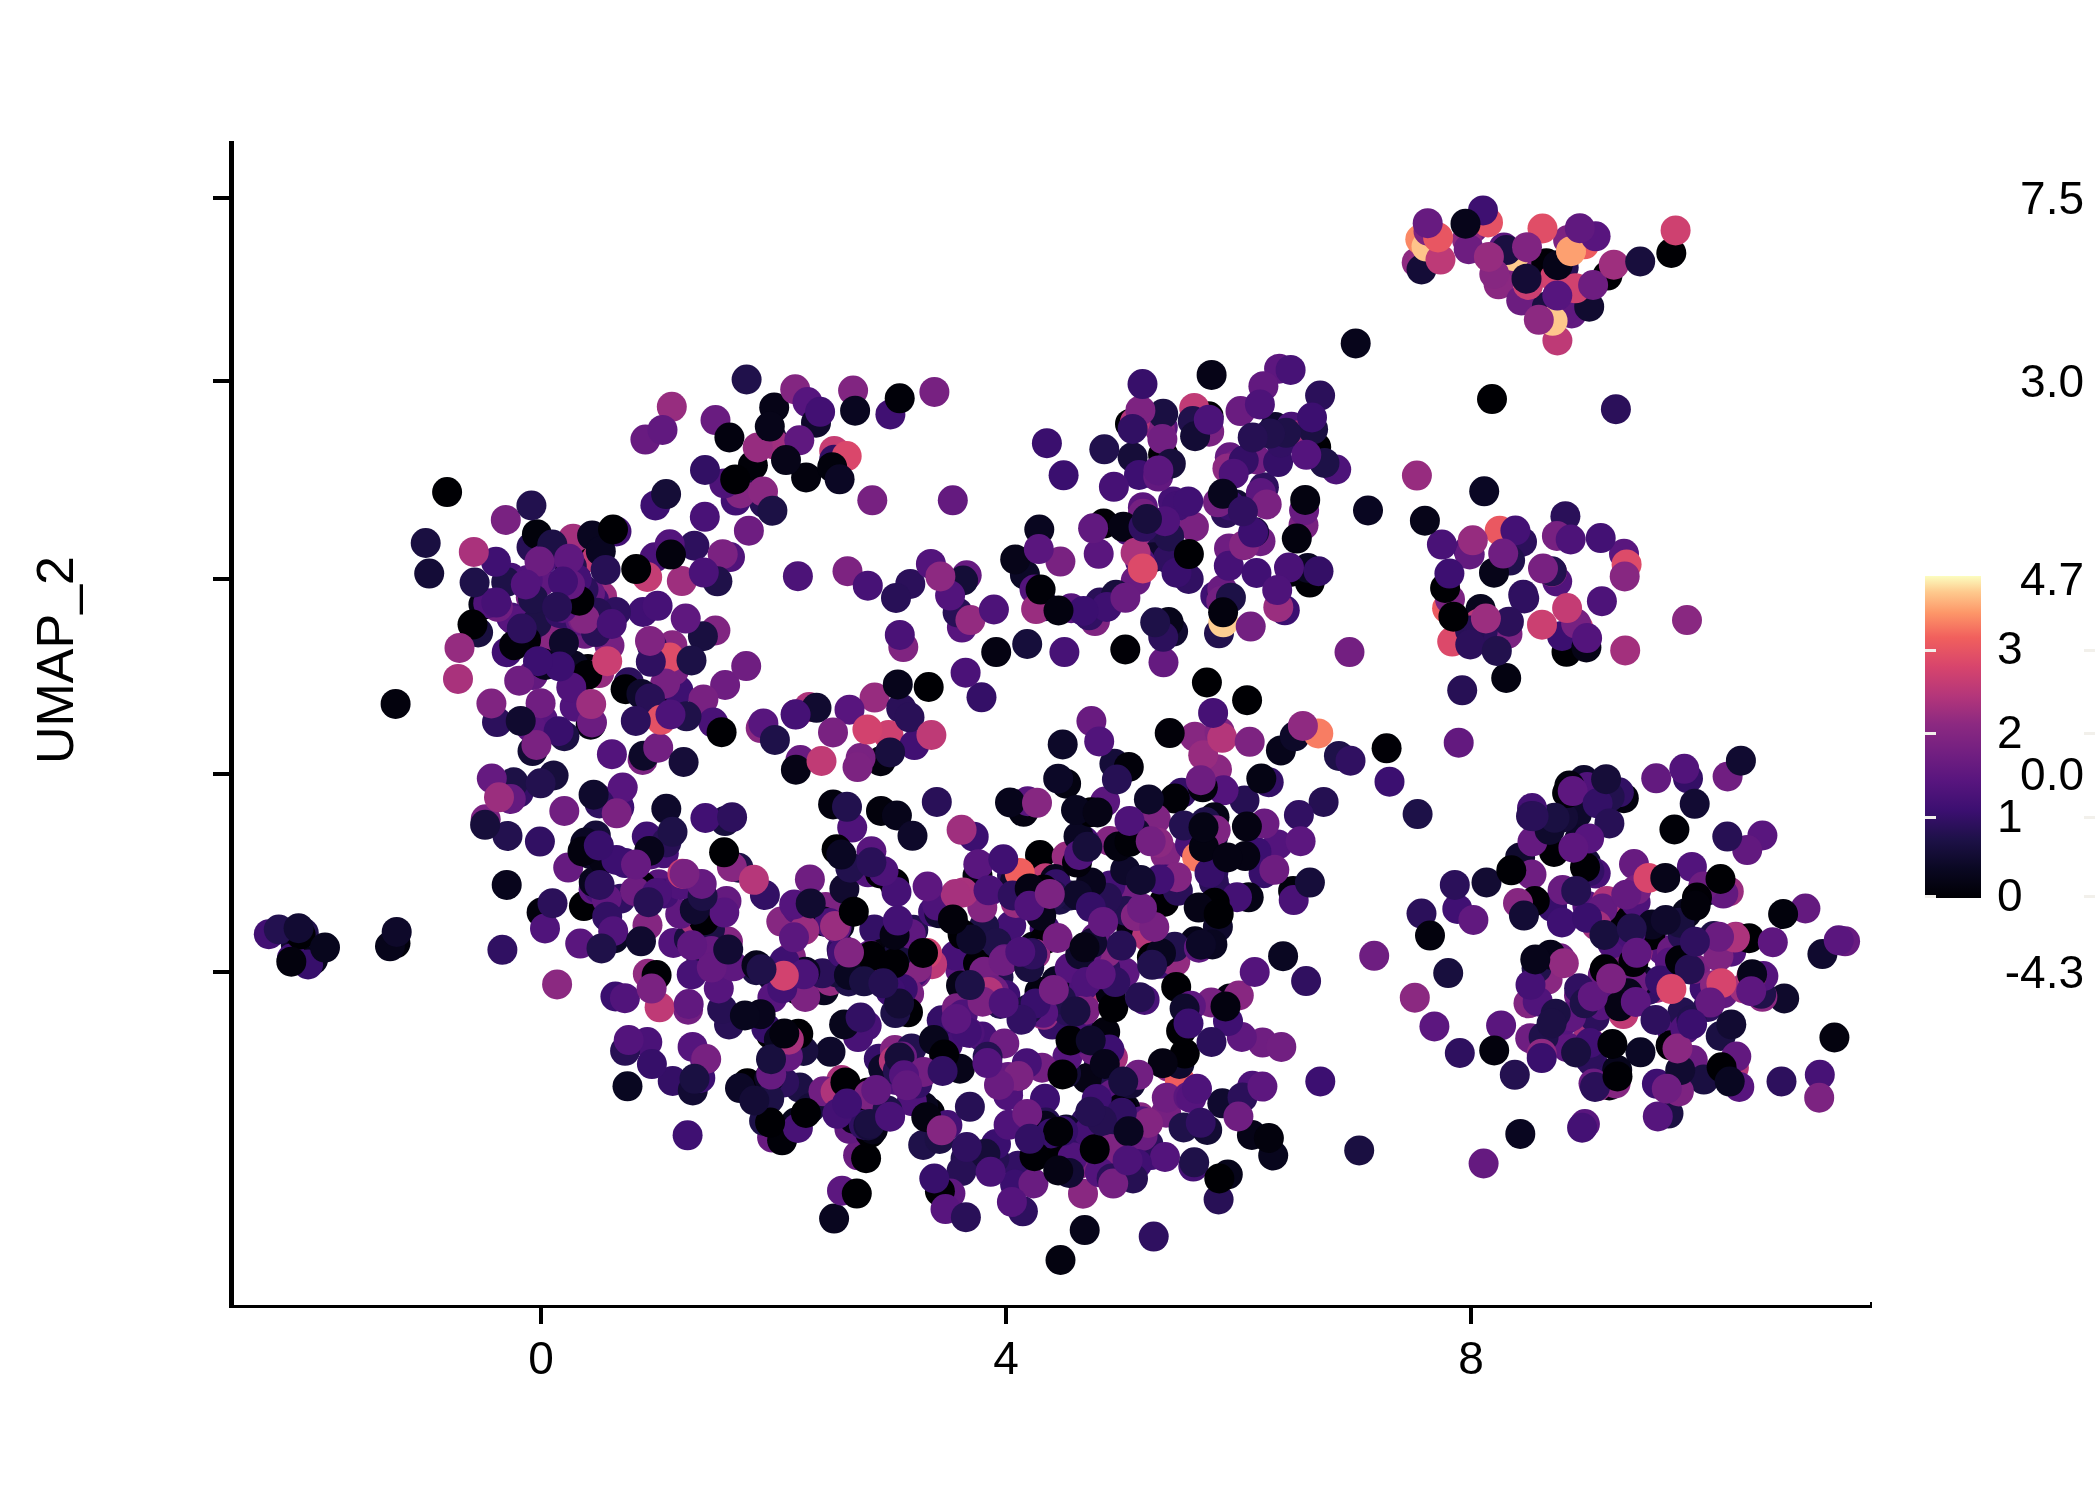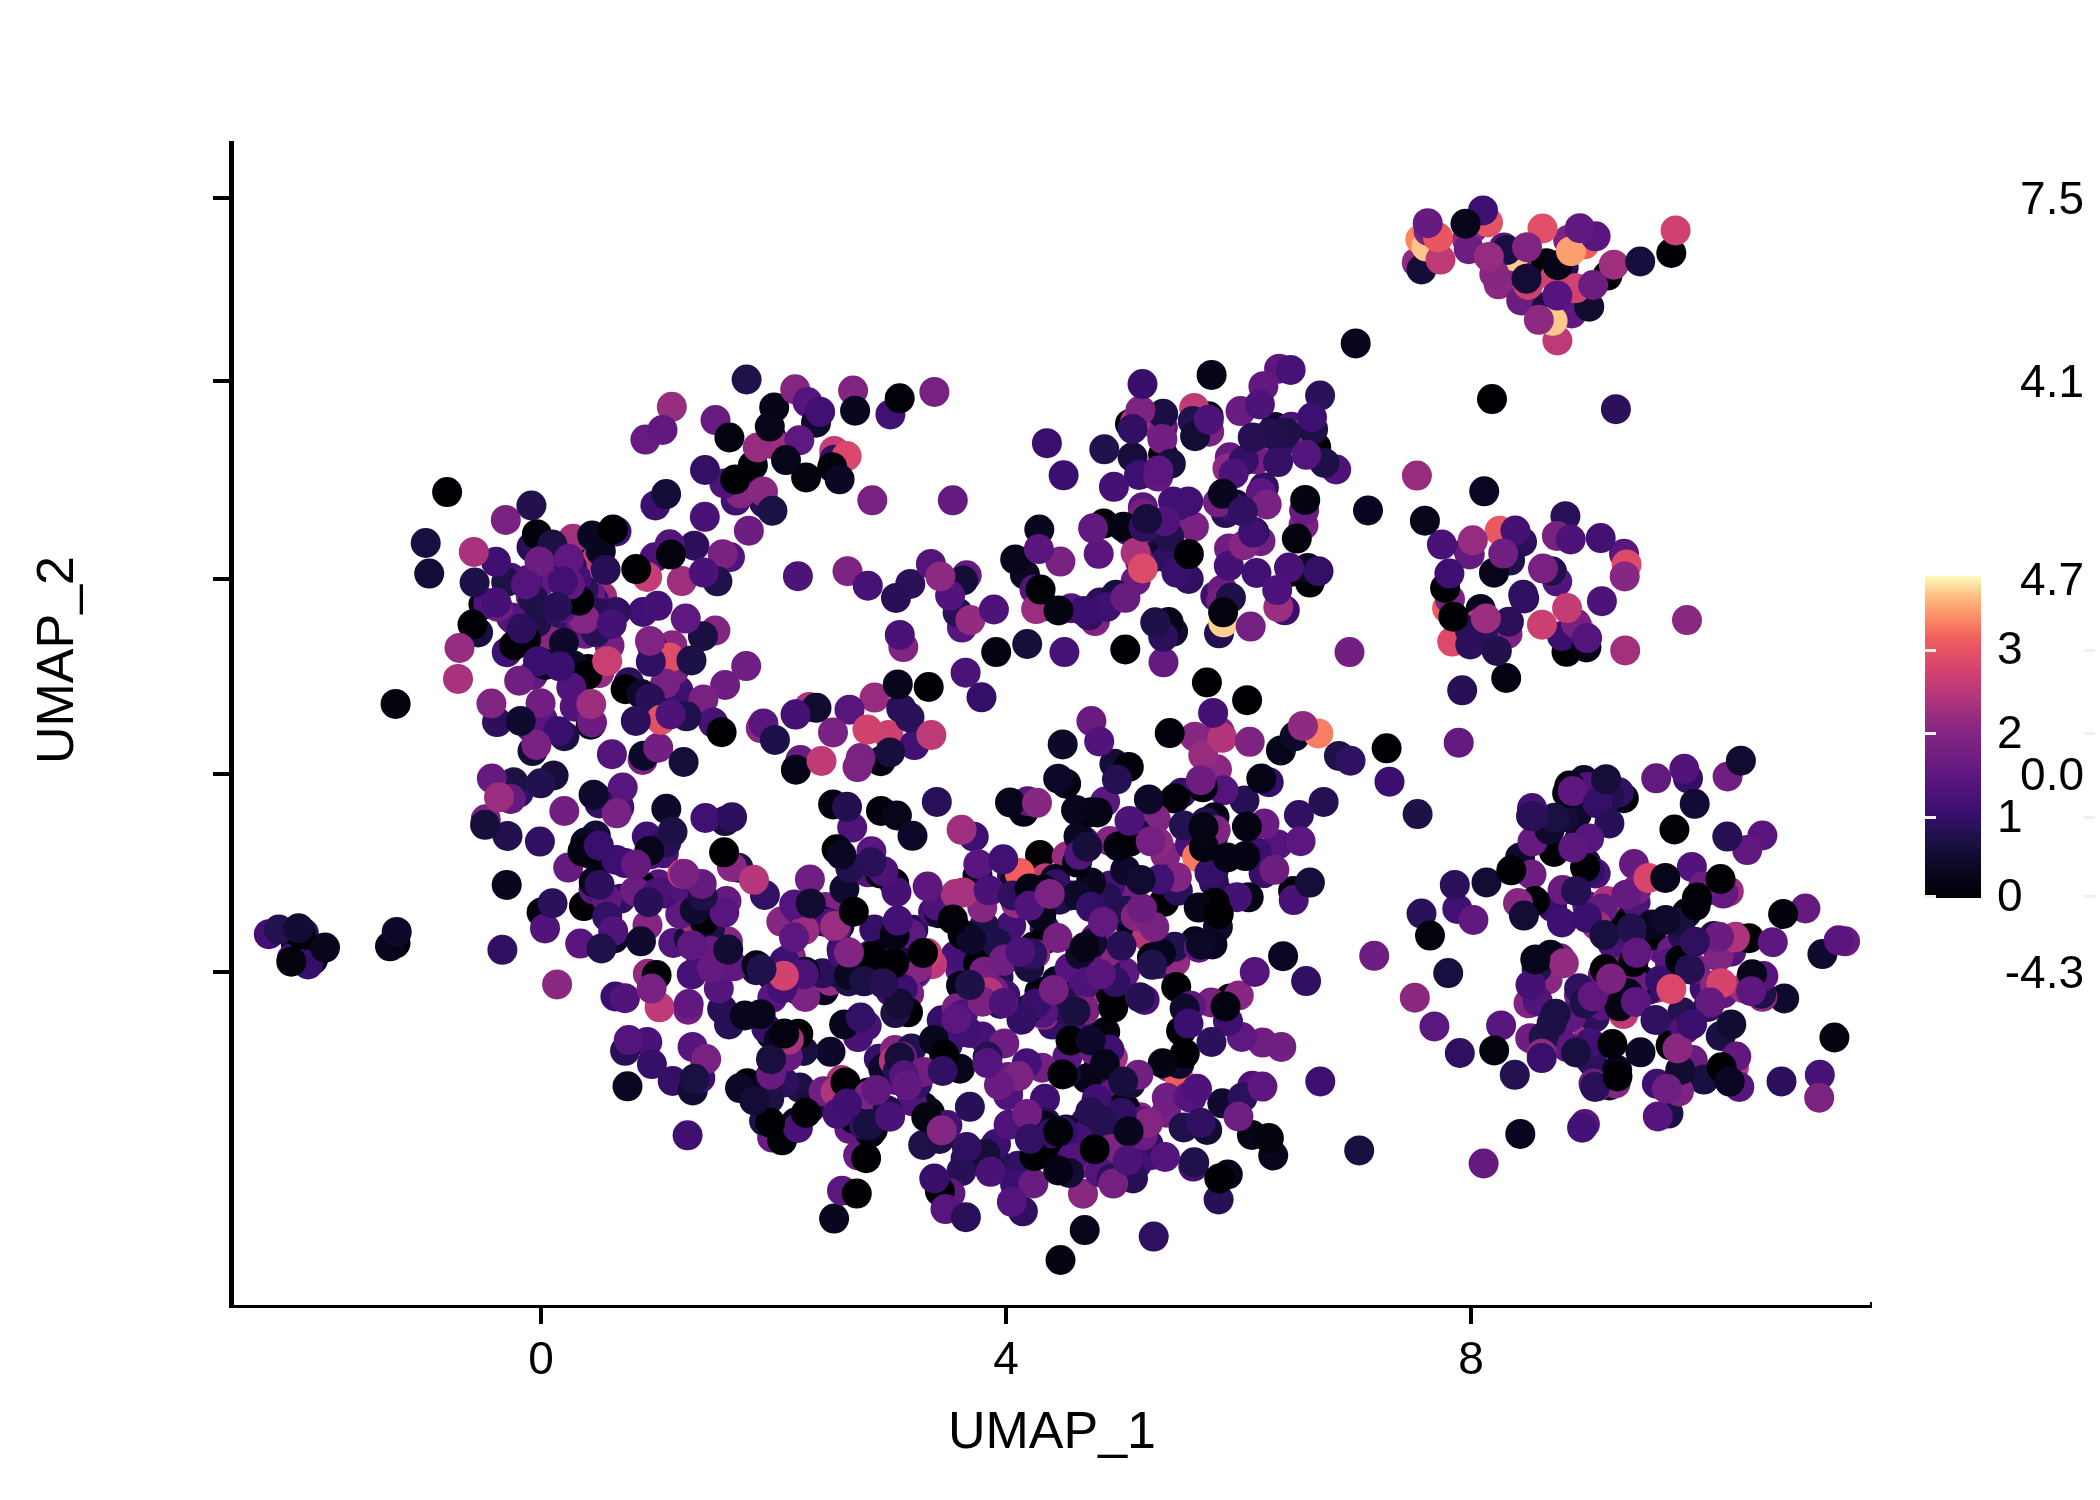--- a/index.html
+++ b/index.html
@@ -74,35 +74,34 @@
   <div id="y-axis-line"></div>
   <div id="x-axis-line"></div>
 
   <div class="y-tick-mark" style="top:196px;"></div>
   <div class="y-tick-mark" style="top:379px;"></div>
   <div class="y-tick-mark" style="top:577px;"></div>
   <div class="y-tick-mark" style="top:772px;"></div>
   <div class="y-tick-mark" style="top:970px;"></div>
 
   <div class="y-tick-label" style="top:175px;">7.5</div>
-  <div class="y-tick-label" style="top:358px;">4.1</div>
+  <div class="y-tick-label" style="top:358px;">3.0</div>
   <div class="y-tick-label" style="top:556px;">4.7</div>
   <div class="y-tick-label" style="top:751px;">0.0</div>
   <div class="y-tick-label" style="top:949px;">-4.3</div>
 
   <div class="x-tick-mark" style="left:539px;"></div>
   <div class="x-tick-mark" style="left:1004px;"></div>
   <div class="x-tick-mark" style="left:1469px;"></div>
 
   <div class="x-tick-label" style="left:461px;top:1335px;">0</div>
   <div class="x-tick-label" style="left:926px;top:1335px;">4</div>
   <div class="x-tick-label" style="left:1391px;top:1335px;">8</div>
 
   <div id="y-axis-title">UMAP_2</div>
-  <div id="x-axis-title">UMAP_1</div>
 
   <div id="panel">
     <svg id="points-svg" viewBox="0 0 1636 1164" preserveAspectRatio="none" shape-rendering="geometricPrecision">
         <circle cx="1089.6" cy="660.9" r="15" fill="rgb(37,16,82)"></circle>
         <circle cx="318.9" cy="513.4" r="15" fill="rgb(144,42,128)"></circle>
         <circle cx="1361.3" cy="905.7" r="15" fill="rgb(103,27,128)"></circle>
         <circle cx="1489.1" cy="852.5" r="15" fill="rgb(98,25,127)"></circle>
         <circle cx="726.3" cy="829.1" r="15" fill="rgb(90,22,126)"></circle>
         <circle cx="618.2" cy="686.6" r="15" fill="rgb(79,19,122)"></circle>
         <circle cx="1353.4" cy="765.1" r="15" fill="rgb(88,21,126)"></circle>

